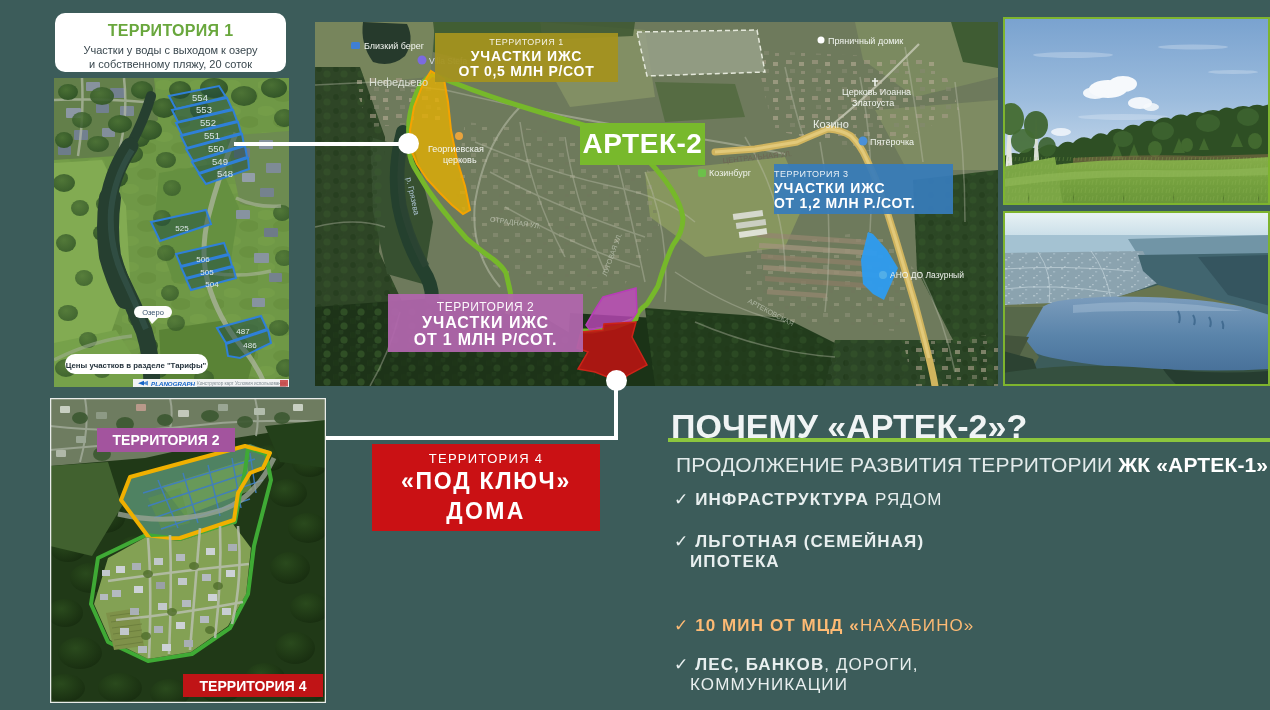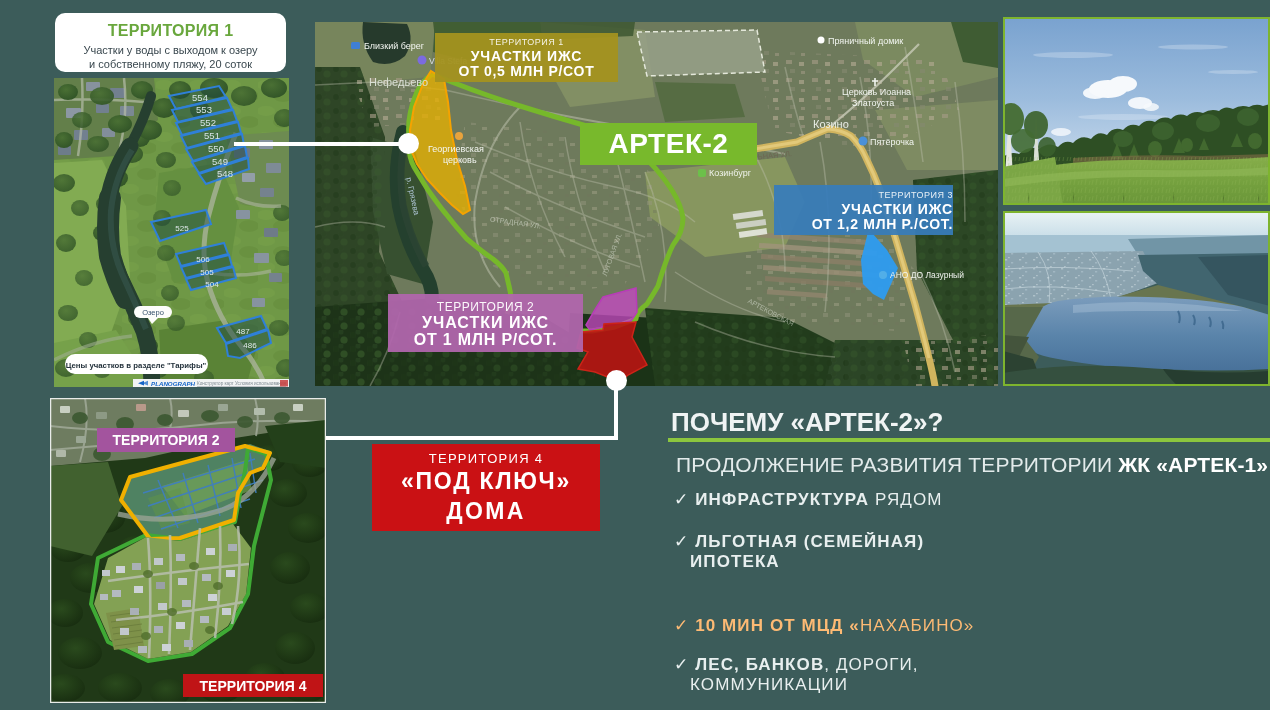--- a/index.html
+++ b/index.html
@@ -381,23 +381,23 @@
 </svg>
 
 </div>
 
 <div class="abs" style="left:435px;top:33px;width:183px;height:49px;background:rgba(163,146,31,.95);color:#fff;text-align:center;">
   <div style="margin-top:4px;font-size:9px;color:rgba(255,255,255,.88);letter-spacing:.5px;">ТЕРРИТОРИЯ 1</div>
   <div style="margin-top:2px;font-size:14px;font-weight:bold;line-height:15px;letter-spacing:.9px;">УЧАСТКИ ИЖС</div>
   <div style="font-size:14px;font-weight:bold;line-height:15px;letter-spacing:.7px;">ОТ 0,5 МЛН Р/СОТ</div>
 </div>
 
-<div class="abs" style="left:580px;top:123px;width:177px;height:42px;background:#78b92c;color:#fff;text-align:center;line-height:42px;font-size:28px;font-weight:bold;letter-spacing:.5px;">АРТЕК-2</div>
-
-<div class="abs" style="left:774px;top:185px;width:179px;height:50px;background:rgba(55,124,186,.93);color:#fff;text-align:right;">
+<div class="abs" style="left:580px;top:123px;width:125px;height:42px;background:#78b92c;color:#fff;text-align:center;line-height:42px;font-size:28px;font-weight:bold;letter-spacing:.5px;">АРТЕК-2</div>
+
+<div class="abs" style="left:774px;top:164px;width:179px;height:50px;background:rgba(55,124,186,.93);color:#fff;text-align:left;">
   <div style="margin-top:5px;font-size:9px;color:rgba(255,255,255,.88);letter-spacing:.5px;">ТЕРРИТОРИЯ 3</div>
   <div style="margin-top:2px;font-size:14px;font-weight:bold;line-height:15px;letter-spacing:.9px;">УЧАСТКИ ИЖС</div>
   <div style="font-size:14px;font-weight:bold;line-height:15px;letter-spacing:.7px;">ОТ 1,2 МЛН Р./СОТ.</div>
 </div>
 
 <div class="abs" style="left:388px;top:294px;width:195px;height:58px;background:rgba(177,102,173,.94);color:#fff;text-align:center;">
   <div style="margin-top:6px;font-size:12px;color:rgba(255,255,255,.95);letter-spacing:.5px;">ТЕРРИТОРИЯ 2</div>
   <div style="margin-top:1px;font-size:16px;font-weight:bold;line-height:16.5px;letter-spacing:1px;">УЧАСТКИ ИЖС</div>
   <div style="font-size:16px;font-weight:bold;line-height:16.5px;letter-spacing:.8px;">ОТ 1 МЛН Р/СОТ.</div>
 </div>
@@ -717,21 +717,21 @@
 </svg>
 
 </div>
 
 <div class="abs" style="left:372px;top:444px;width:228px;height:87px;background:#ca1114;color:#fff;text-align:center;">
   <div style="margin-top:7px;font-size:13px;letter-spacing:1.3px;">ТЕРРИТОРИЯ 4</div>
   <div style="margin-top:2px;font-size:23px;font-weight:bold;letter-spacing:1.8px;">«ПОД КЛЮЧ»</div>
   <div style="margin-top:3px;font-size:23px;font-weight:bold;letter-spacing:2.4px;">ДОМА</div>
 </div>
 
-<div class="abs" style="left:671px;top:407px;font-size:26px;font-weight:bold;color:#f0f4f4;text-align:center;">ПОЧЕМУ «АРТЕК-2»?</div>
+<div class="abs" style="left:671px;top:407px;font-size:34px;font-weight:bold;color:#f0f4f4;text-align:center;">ПОЧЕМУ «АРТЕК-2»?</div>
 
 <div class="abs" style="left:668px;top:438px;width:602px;height:4px;background:#8cc63e;"></div>
 
 <div class="abs" style="left:676px;top:453px;font-size:21px;color:#e3ebeb;letter-spacing:.15px;">ПРОДОЛЖЕНИЕ РАЗВИТИЯ ТЕРРИТОРИИ <b style="color:#fff;">ЖК «АРТЕК-1»</b></div>
 
 <div class="abs" style="left:674px;top:489px;font-size:17px;letter-spacing:1.1px;color:#e8efef;">✓ <b>ИНФРАСТРУКТУРА</b> РЯДОМ</div>
 
 <div class="abs" style="left:674px;top:532px;font-size:17px;line-height:20px;letter-spacing:1.1px;color:#e8efef;">✓ <b>ЛЬГОТНАЯ (СЕМЕЙНАЯ)</b><br><b style="margin-left:16px;">ИПОТЕКА</b><br></div>
 
 <div class="abs" style="left:674px;top:615px;font-size:17px;letter-spacing:1.1px;color:#fdba74;">✓ <b>10 МИН ОТ МЦД «</b>НАХАБИНО»</div>

